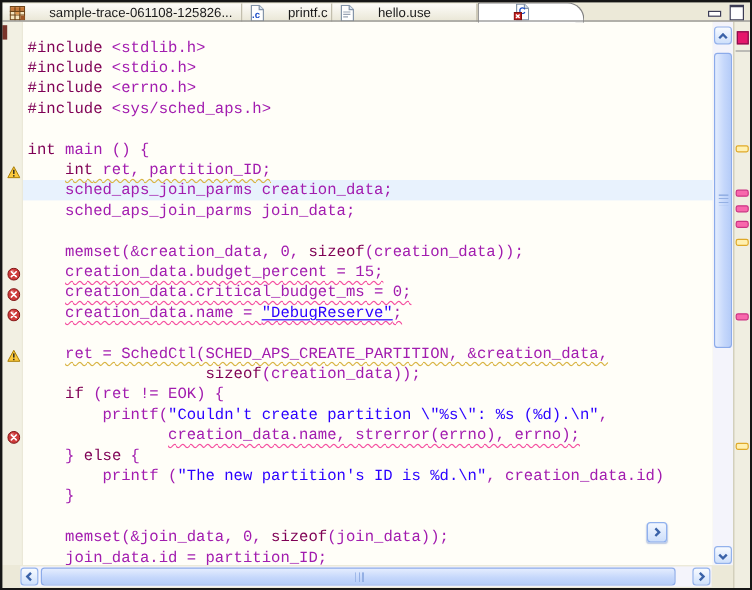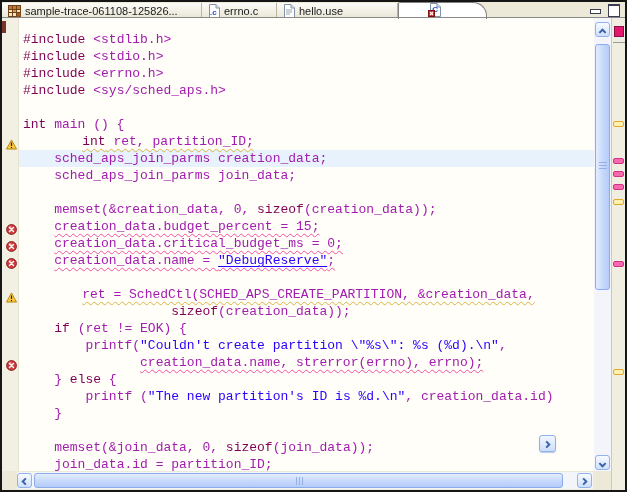--- a/index.html
+++ b/index.html
@@ -11,21 +11,21 @@
   .edge{position:absolute;background:#161616;z-index:40;}
   .edge.top{left:0;top:0;width:627px;height:2px;}
   .edge.left{left:0;top:0;width:2px;height:492px;}
   .edge.right{left:625px;top:0;width:2px;height:492px;}
   .edge.bottom{left:0;top:490px;width:627px;height:2px;}
 
   
   .tabbar{position:absolute;left:2px;top:2px;width:623px;height:16px;display:flex;align-items:flex-end;background:#ece9d8;z-index:20;}
   .tabbar-underline{position:absolute;left:2px;top:17px;width:623px;height:1px;background:#8a8a8a;z-index:21;}
   .tab{
-    display:flex;align-items:center;gap:4px;height:15px;padding:0 6px;
+    display:flex;align-items:center;gap:20px;height:15px;padding:0 6px;
     font-size:11px;color:#1a1a1a;white-space:nowrap;overflow:hidden;
     background:linear-gradient(#fdfcf9,#e9e6d5);border-right:1px solid #b9b5a3;cursor:default;
   }
   .tab:nth-child(1){width:200px;}
   .tab:nth-child(2){width:75px;}
   .tab:nth-child(3){width:121px;}
   .tab:nth-child(4){width:89px;flex-direction:column;}
   .tab.active{
     position:relative;z-index:22;height:17px;margin-bottom:-1px;padding-right:22px;
     background:#ffffff;border:1px solid #808080;border-bottom:none;
@@ -51,21 +51,21 @@
   .code-lines{
     position:absolute;left:0;top:13px;width:100%;
     font-family:"Liberation Mono",monospace;font-size:13px;line-height:17px;
     white-space:pre;color:#000;
   }
   .code-line{height:17px;padding-left:4px;position:relative;}
   .c-k{color:var(--keyword);font-weight:normal;}
   .c-p{color:#a21caf;}
   .c-s{color:var(--string);}
   .c-su{color:var(--string);text-decoration:underline;text-decoration-thickness:1px;text-underline-offset:2px;}
-  .sq-warning{text-decoration:underline wavy var(--warning-squiggle);text-decoration-thickness:1px;text-underline-offset:3px;margin-left:28px;}
+  .sq-warning{text-decoration:underline wavy var(--warning-squiggle);text-decoration-thickness:1px;text-underline-offset:3px;}
   .sq-error{text-decoration:underline wavy var(--error-squiggle);text-decoration-thickness:1px;text-underline-offset:3px;}
   .next-btn{
     position:absolute;left:520px;top:417px;width:17px;height:17px;
     border:1px solid #8fb0ee;border-radius:3px;background:linear-gradient(#f2f7ff,#cddffb);
     display:flex;align-items:center;justify-content:center;box-shadow:0 1px 1px rgba(120,150,210,.5);
   }
 
   
   .vscroll{position:absolute;left:594px;top:18px;width:17px;height:453px;background:#f4f4fb;z-index:6;}
   .sbtn{position:absolute;width:15px;height:15px;border:1px solid #93b2ec;border-radius:3px;
@@ -119,21 +119,21 @@
         <span>sample-trace-061108-125826...</span>
       </div>
       <div class="tab">
         <span class="tab-icon">
   <svg width="12" height="14" viewBox="0 0 12 14">
             <path d="M1.5 0.5 h6.5 l3.5 3.5 v9.5 h-10 z" fill="#ffffff" stroke="#8494a8"></path>
             <path d="M8 0.5 v3.5 h3.5" fill="#d8e4f0" stroke="#8494a8"></path>
             <text x="2" y="11" font-size="8" font-weight="bold" fill="#2050c8" font-family="Liberation Sans, sans-serif">.c</text>
           </svg>
 </span>
-        <span>errno.c</span>
+        <span>printf.c</span>
       </div>
       <div class="tab">
         <span class="tab-icon">
   <svg width="12" height="14" viewBox="0 0 12 14">
             <path d="M1.5 0.5 h6.5 l3.5 3.5 v9.5 h-10 z" fill="#ffffff" stroke="#8494a8"></path>
             <path d="M8 0.5 v3.5 h3.5" fill="#d8e4f0" stroke="#8494a8"></path>
             <line x1="3" y1="6" x2="9" y2="6" stroke="#9aa4b4"></line>
             <line x1="3" y1="8" x2="9" y2="8" stroke="#9aa4b4"></line>
             <line x1="3" y1="10" x2="7" y2="10" stroke="#9aa4b4"></line>
           </svg>

